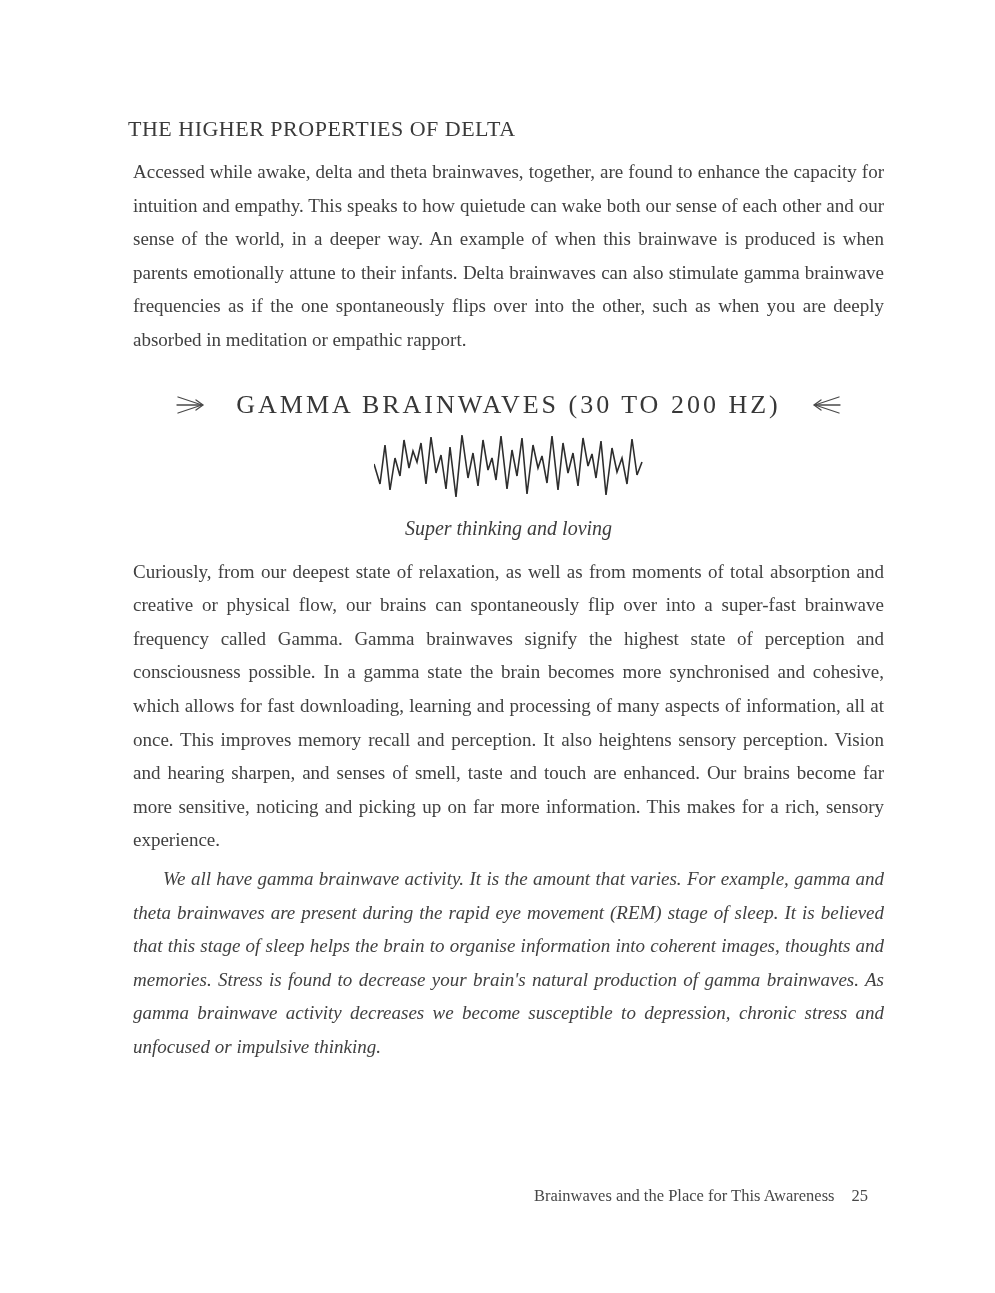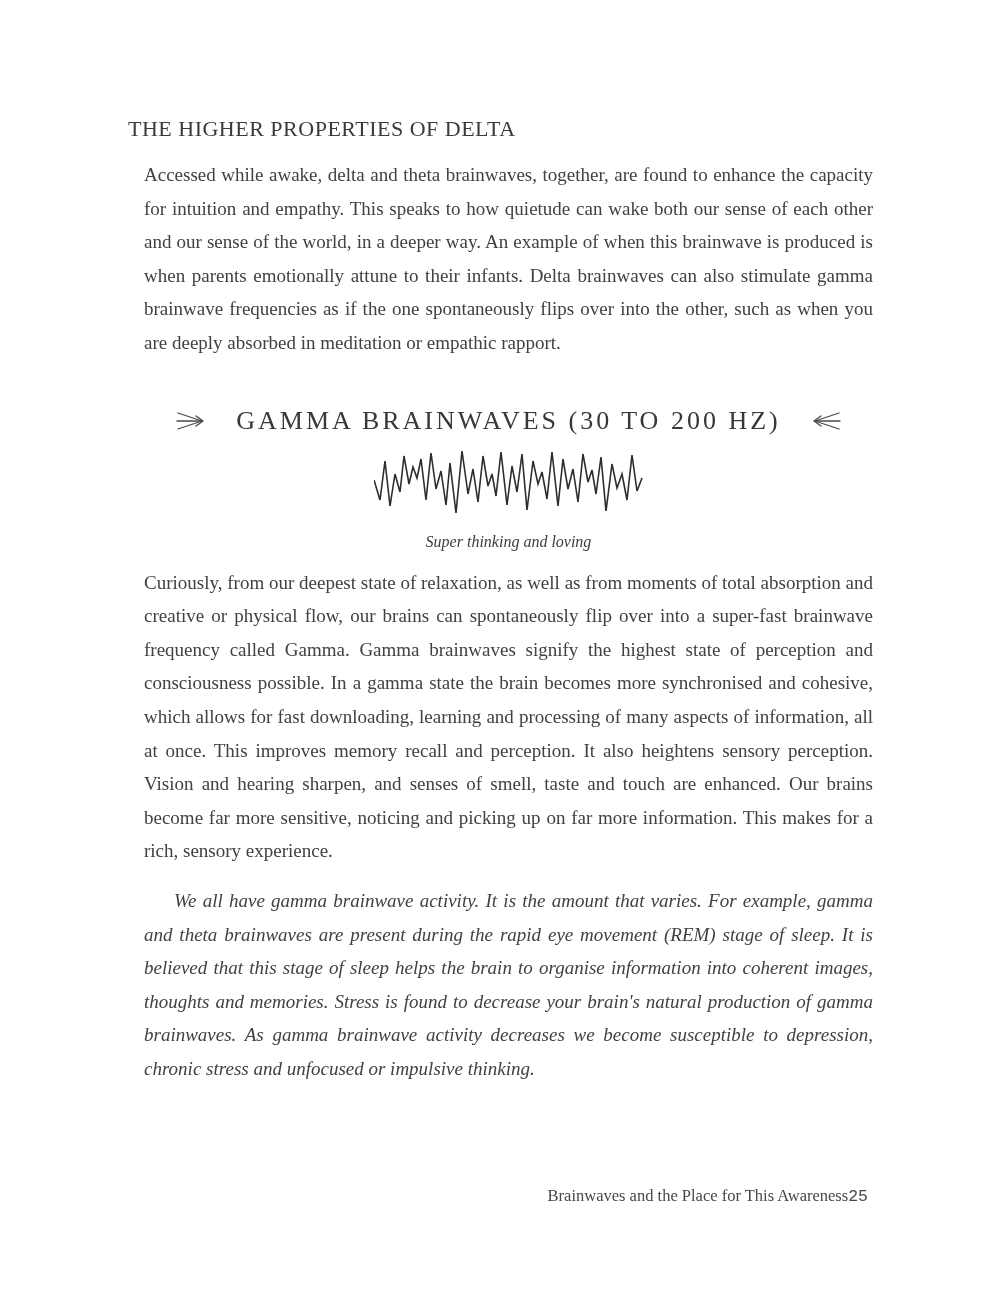--- a/index.html
+++ b/index.html
@@ -20,26 +20,26 @@
     font-size: 22px;
     font-weight: 400;
     letter-spacing: 0.5px;
     margin: 0 0 13px 0;
     color: #3a3a3a;
   }
   .body-para {
     font-size: 19px;
     line-height: 33.6px;
     text-align: justify;
-    margin: 16px;
+    margin: 5px;
     color: #414141;
   }
   .body-para.indented { text-indent: 30px; font-style: italic; }
   .gamma-heading-row {
-    margin-top: 46px;
+    margin-top: 33px;
     display: flex;
     align-items: center;
     justify-content: center;
     gap: 30px;
   }
   .gamma-heading {
     font-size: 26px;
     font-weight: 400;
     letter-spacing: 3px;
     margin: 0;
@@ -49,33 +49,33 @@
   .arrow-ornament { flex: 0 0 auto; display: block; }
   .waveform-wrap {
     margin-top: 8px;
     display: flex;
     justify-content: center;
   }
   .caption {
     margin-top: 14px;
     text-align: center;
     font-style: italic;
-    font-size: 16px;
+    font-size: 20px;
     color: #3c3c3c;
   }
   .gamma-body { margin-top: 15px; }
   .footer {
     position: absolute;
     top: 1186px;
     right: 127px;
     font-size: 16.5px;
     color: #474747;
     white-space: nowrap;
   }
-  .footer .page-number { margin-left: 0; font-family: Liberation Mono, monospace; }
+  .footer .page-number { margin-left: 17px; }
 </style>
 </head>
 <body>
 
 <div class="page">
 
   <h1 class="section-heading">THE HIGHER PROPERTIES OF DELTA</h1>
 
   <p class="body-para">Accessed while awake, delta and theta brainwaves, together, are found to enhance the capacity for intuition and empathy. This speaks to how quietude can wake both our sense of each other and our sense of the world, in a deeper way. An example of when this brainwave is produced is when parents emotionally attune to their infants. Delta brainwaves can also stimulate gamma brainwave frequencies as if the one spontaneously flips over into the other, such as when you are deeply absorbed in meditation or empathic rapport.</p>
 

